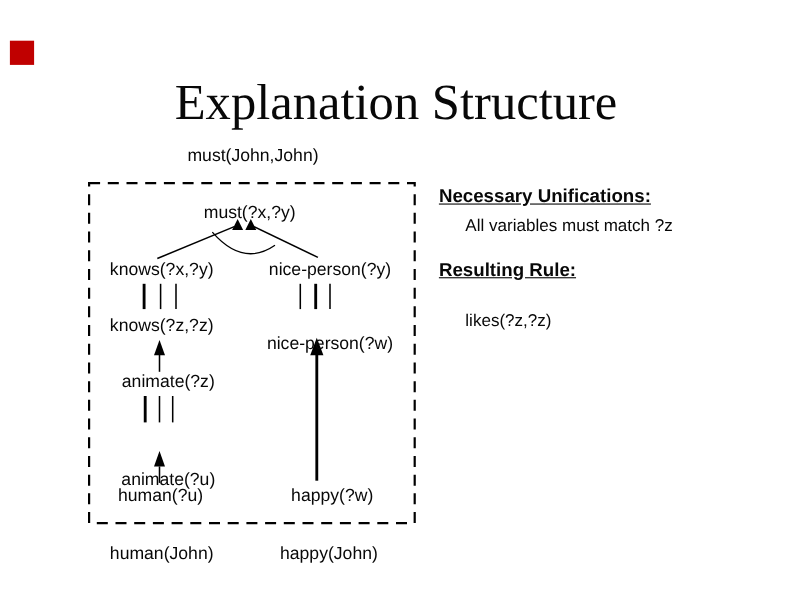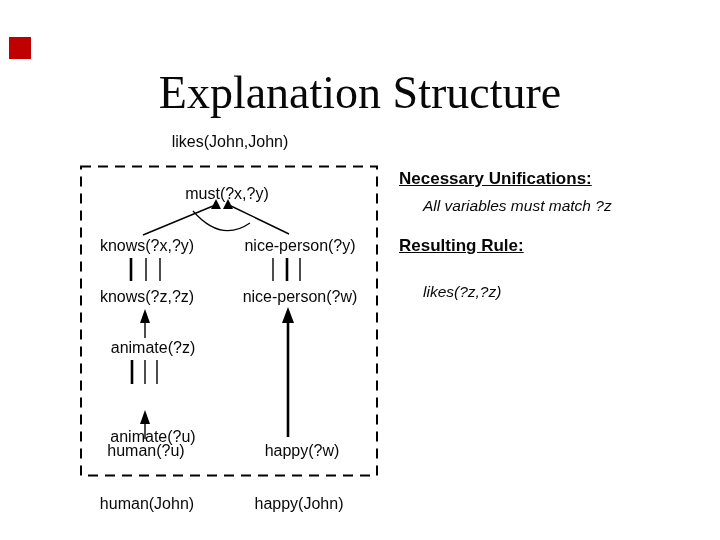--- a/index.html
+++ b/index.html
@@ -36,21 +36,21 @@
     position:absolute;left:0;top:0;width:720px;height:540px;
     pointer-events:none;
   }
   .notes-heading{
     position:absolute;
     font-size:17px;font-weight:bold;
     white-space:nowrap;color:#080808;text-decoration:underline;
   }
   .notes-body{
     position:absolute;
-    font-size:15.5px;font-style:italic;
+    font-size:15.5px;
     white-space:nowrap;color:#080808;
   }
 </style>
 </head>
 <body>
 
 <div class="slide">
 
   <div class="accent-square"></div>
 
@@ -81,29 +81,29 @@
     <polygon points="288,307 282,323 294,323" fill="#000"></polygon>
 
     <line x1="132" y1="360" x2="132" y2="384" stroke="#000" stroke-width="2.6"></line>
     <line x1="145" y1="360" x2="145" y2="384" stroke="#000" stroke-width="1.4"></line>
     <line x1="157" y1="360" x2="157" y2="384" stroke="#000" stroke-width="1.4"></line>
 
     <line x1="145" y1="424" x2="145" y2="439" stroke="#000" stroke-width="1.4"></line>
     <polygon points="145,410 140,424 150,424" fill="#000"></polygon>
   </svg>
 
-  <div class="pred" style="left:230px;top:133px;">likes(John,John)</div>
+  <div class="pred" style="left:230px;top:133px;">must(John,John)</div>
 
   <div class="pred" style="left:227px;top:185px;">must(?x,?y)</div>
 
   <div class="pred" style="left:300px;top:237px;">nice-person(?y)</div>
   <div class="pred" style="left:147px;top:237px;">knows(?x,?y)</div>
 
   <div class="pred" style="left:147px;top:288px;">knows(?z,?z)</div>
-  <div class="pred" style="left:300px;top:288px;">nice-person(?w)</div>
+  <div class="pred" style="left:300px;top:304px;">nice-person(?w)</div>
 
   <div class="pred" style="left:153px;top:339px;">animate(?z)</div>
 
   <div class="pred" style="left:153px;top:392px;margin-top:36px;">animate(?u)</div>
 
   <div class="pred" style="left:146px;top:442px;">human(?u)</div>
   <div class="pred" style="left:302px;top:442px;">happy(?w)</div>
 
   <div class="pred" style="left:147px;top:495px;">human(John)</div>
   <div class="pred" style="left:299px;top:495px;text-align:right;">happy(John)</div>

